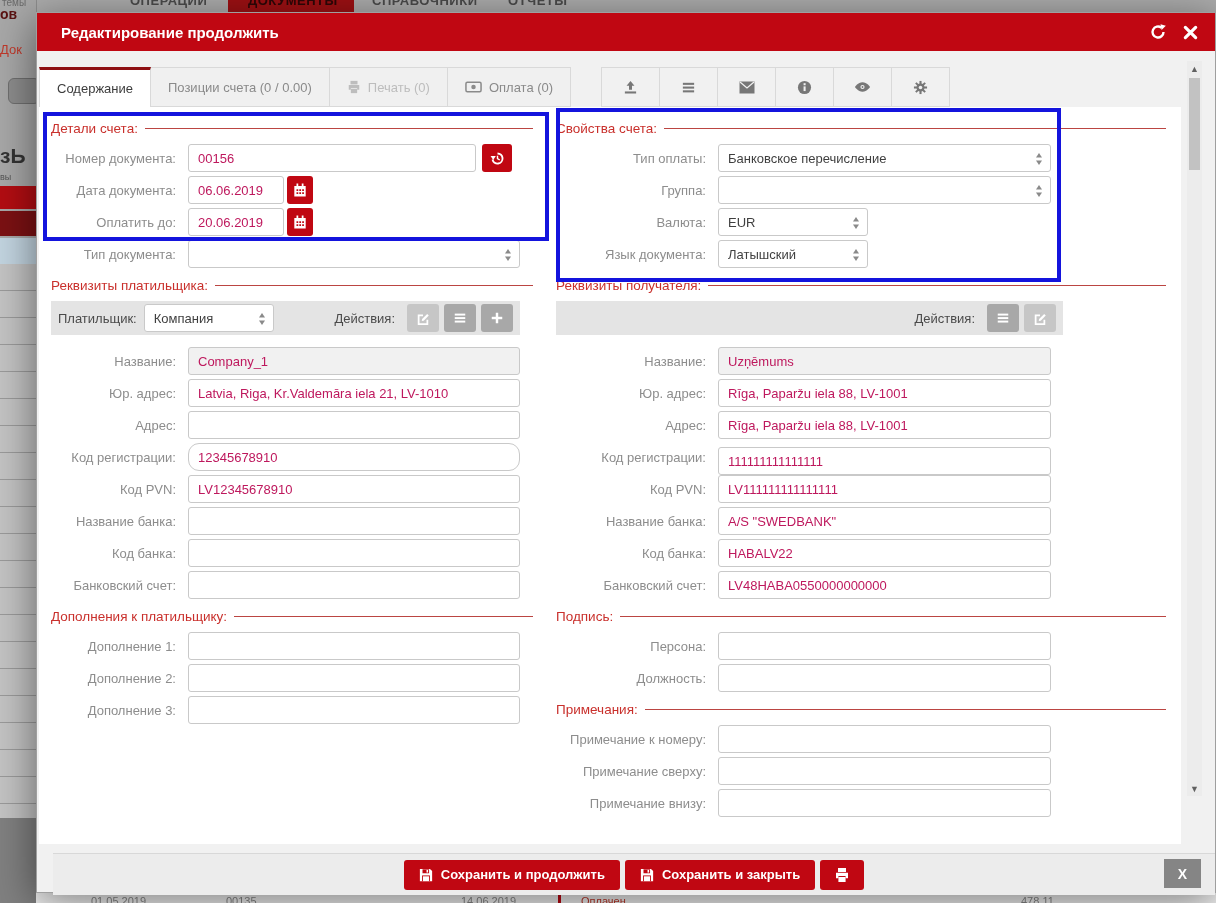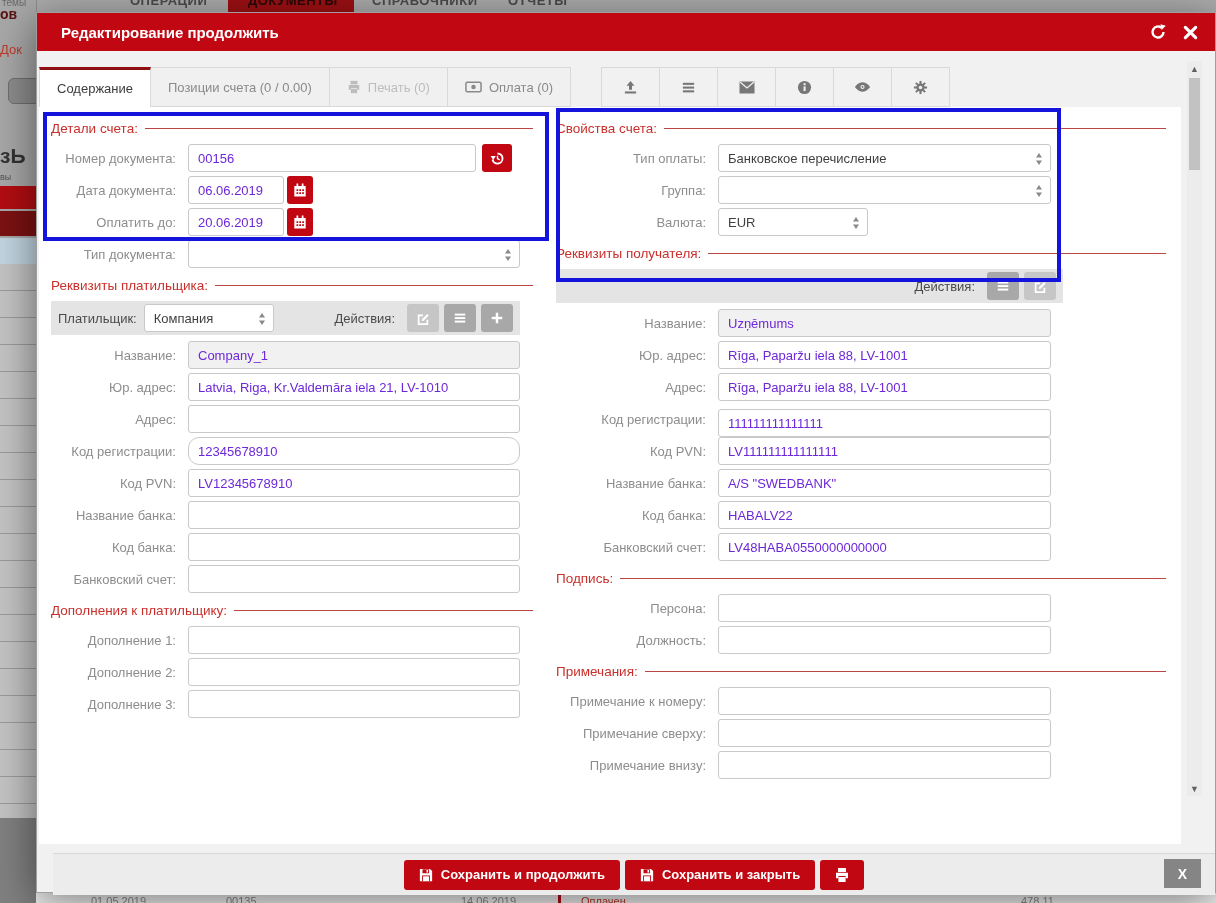--- a/index.html
+++ b/index.html
@@ -44,28 +44,28 @@
   .col-left{left:12px;width:482px;}
   .col-right{left:517px;width:610px;}
   .sect{display:flex;align-items:center;margin:10px 0 8px;color:#c9302c;font-size:13.5px;}
   .sect:first-child{margin-top:0;text-align:right;}
   .sect .ln{flex:1;border-top:1px solid #bb4542;height:0;margin-left:7px;}
   .row{display:flex;align-items:center;margin-bottom:4px;height:28px;}
   .lbl{color:#8d8d8d;font-size:13px;text-align:right;padding-right:12px;box-sizing:border-box;}
   .col-left .lbl{flex:0 0 137px;}
   .col-right .lbl{flex:0 0 162px;}
   .inp{height:28px;border:1px solid #c9c9c9;border-radius:3px;padding:0 9px;font-family:"Liberation Sans",sans-serif;
-    font-size:13px;color:#6d28d9;background:#fff;box-sizing:border-box;outline:none;}
+    font-size:13px;color:#be185d;background:#fff;box-sizing:border-box;outline:none;}
   .inp.ro{background:#f1f1f1;}
   .sel{position:relative;height:28px;border:1px solid #c9c9c9;border-radius:3px;background:#fff;box-sizing:border-box;
     display:flex;align-items:center;padding:0 22px 0 9px;font-size:13px;color:#3f3f3f;cursor:pointer;}
   .sel .chev{position:absolute;right:7px;top:8px;}
   .rbtn{width:30px;height:28px;background:#c00712;border:none;border-radius:3px;color:#fff;
     display:flex;align-items:center;justify-content:center;margin-left:6px;cursor:pointer;padding:0;}
-  .toolbar{background:#e4e4e4;height:34px;display:flex;align-items:center;padding:0 7px;box-sizing:border-box;margin-bottom:6px;}
+  .toolbar{background:#e4e4e4;height:34px;display:flex;align-items:center;padding:0 7px;box-sizing:border-box;margin-bottom:12px;}
   .tb-lbl{color:#4a4a4a;font-size:13px;margin-right:7px;}
   .abtn{width:32px;height:28px;border:none;border-radius:3px;color:#fff;display:flex;align-items:center;
     justify-content:center;margin-left:5px;cursor:pointer;padding:0;}
   .abtn.light{background:#c6c6c6;}
   .abtn.dark{background:#a8a8a8;}
 
   
   .sb{position:absolute;right:13px;top:48px;height:735px;width:15px;background:#ececec;}
   .sb .ar{position:absolute;left:0;width:15px;height:15px;display:flex;align-items:center;justify-content:center;color:#616161;font-size:9px;}
   .sb .ar.up{top:0;} .sb .ar.dn{bottom:0;}
@@ -406,20 +406,32 @@
           <div class="sel" style="width:150px">
             <span>EUR</span>
             <span class="chev">
                 <svg width="8" height="12" viewBox="0 0 8 12">
                   <path d="M4 0l3 4.4H1z" fill="#8a8a8a"></path>
                   <path d="M4 12L1 7.6h6z" fill="#8a8a8a"></path>
                 </svg>
               </span>
           </div>
         </div>
+        <div class="row">
+          <span class="lbl">Язык документа:</span>
+          <div class="sel" style="width:150px">
+            <span>Латышский</span>
+            <span class="chev">
+                <svg width="8" height="12" viewBox="0 0 8 12">
+                  <path d="M4 0l3 4.4H1z" fill="#8a8a8a"></path>
+                  <path d="M4 12L1 7.6h6z" fill="#8a8a8a"></path>
+                </svg>
+              </span>
+          </div>
+        </div>
 
         <div class="sect">
             <span>Реквизиты получателя:</span>
             <i class="ln"></i>
           </div>
 
         <div class="toolbar" style="width:507px;justify-content:flex-end">
           <span class="tb-lbl">Действия:</span>
           <button class="abtn dark">
             <span>

